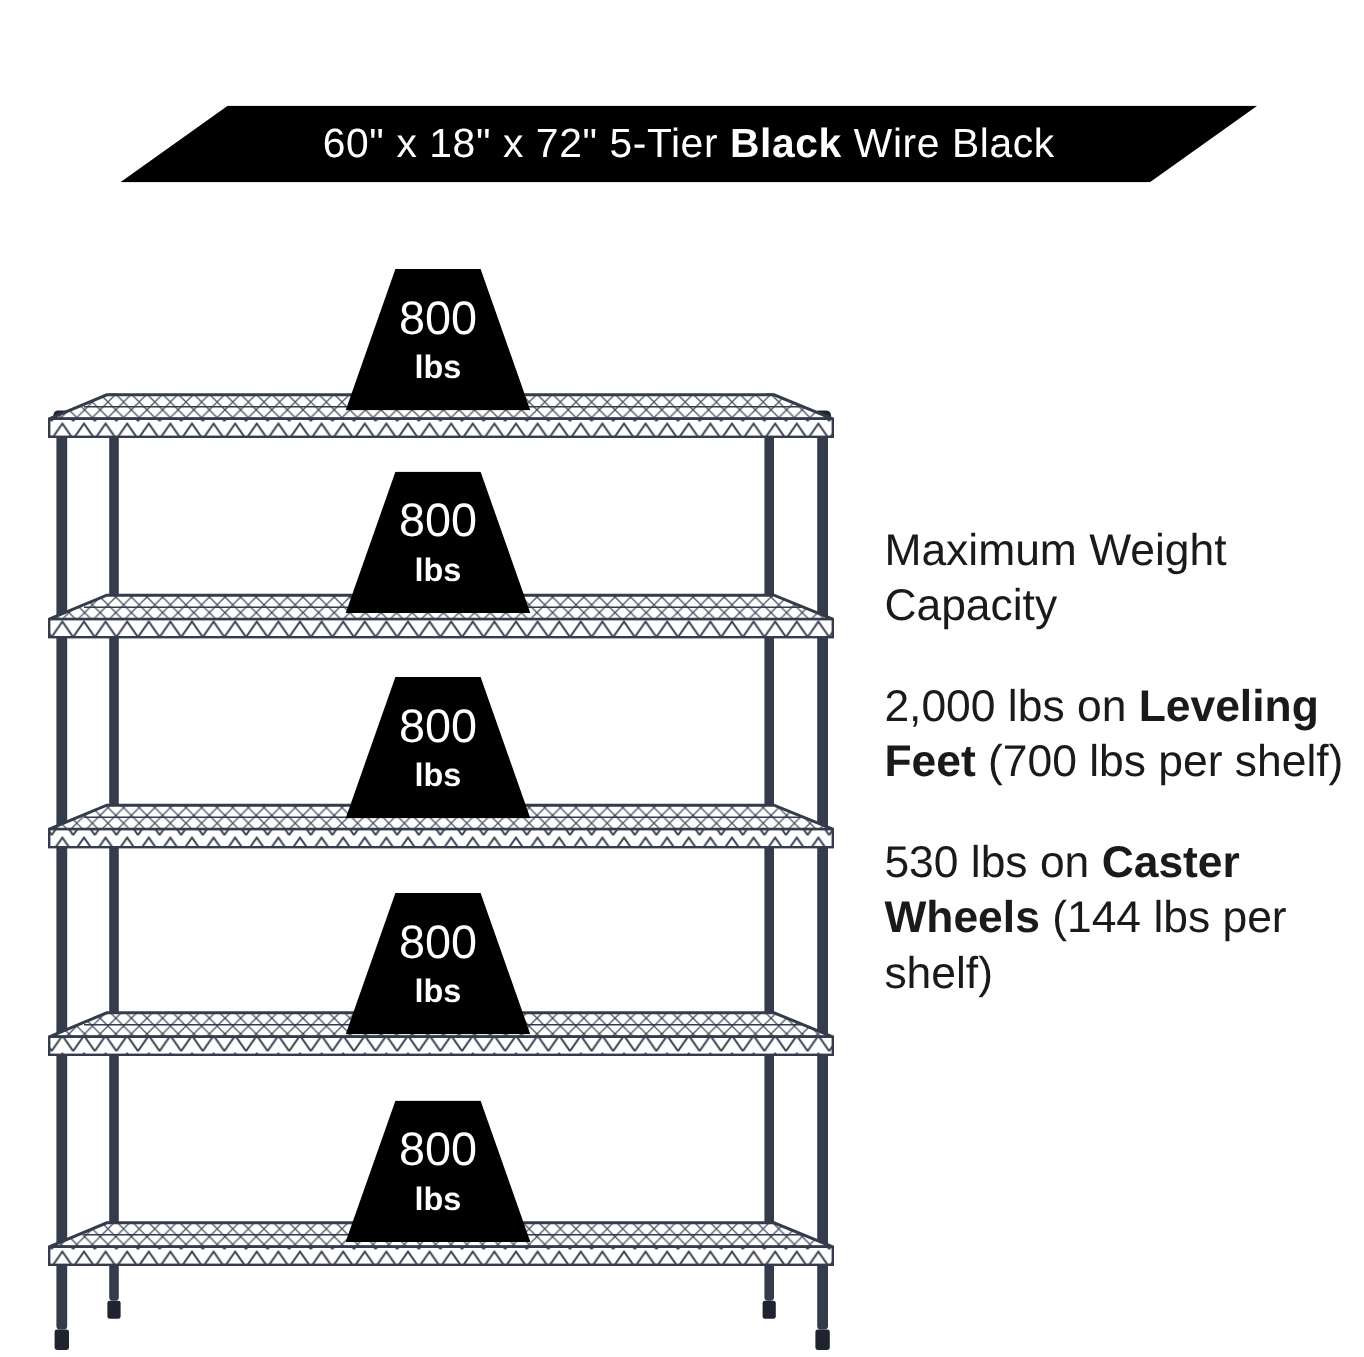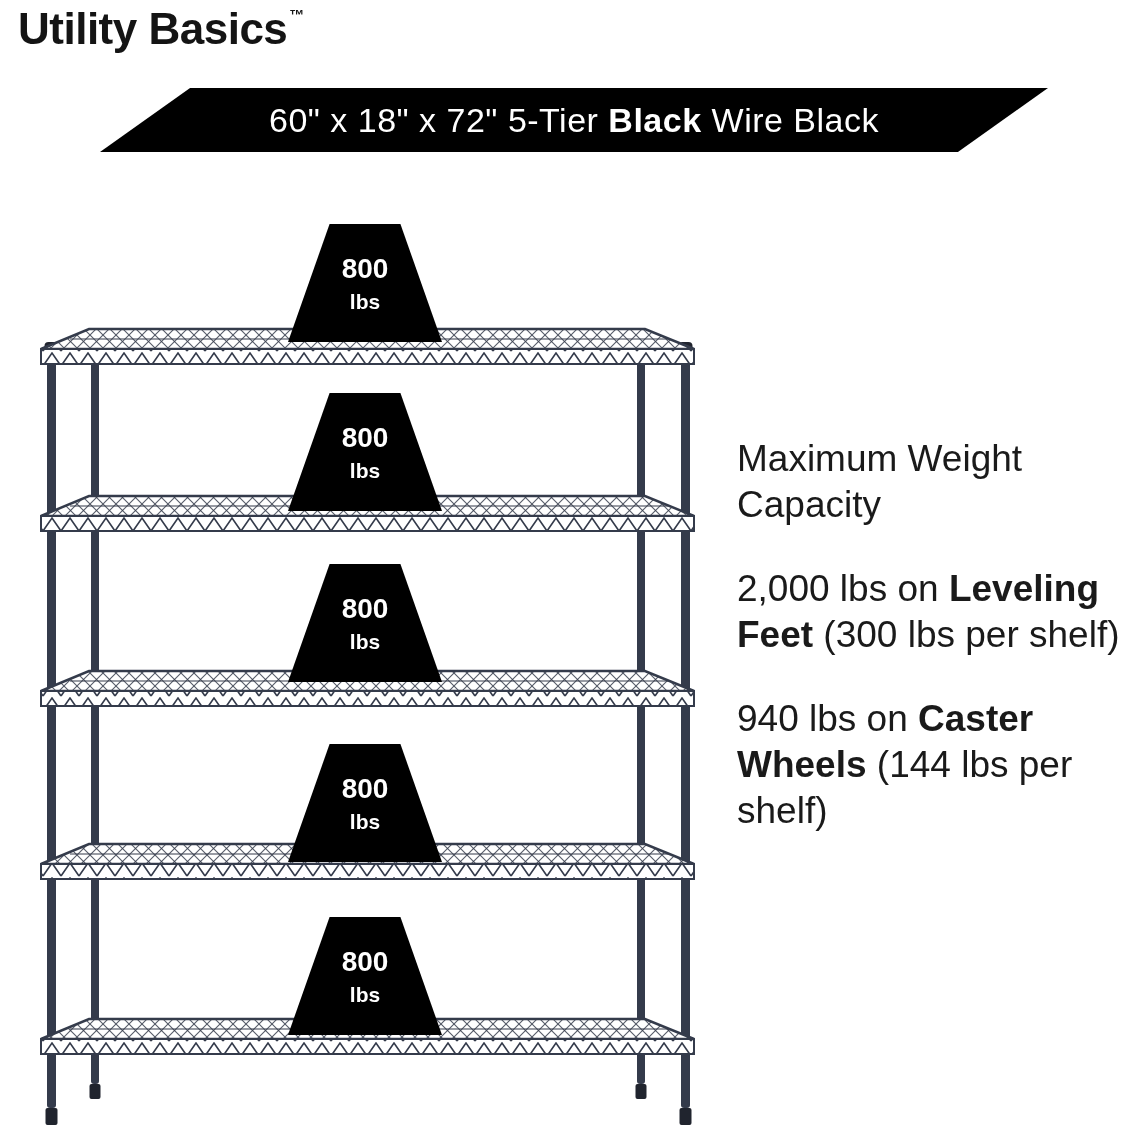--- a/index.html
+++ b/index.html
@@ -58,38 +58,37 @@
   .long-wire{stroke:var(--rack-wire);stroke-width:1.2;}
 
   
   .badge{
     position:absolute;left:288px;width:154px;height:118px;
     background:var(--badge-bg);
     clip-path:polygon(27% 0%, 73% 0%, 100% 100%, 0% 100%);
     display:flex;flex-direction:column;align-items:center;justify-content:center;
     gap:8px;color:var(--badge-text);
   }
-  .badge-value{font-size:28px;font-weight:700;line-height:1;}
-  .badge-unit{font-size:21px;font-weight:800;line-height:1;}
+  .badge-value{font-size:39px;font-weight:400;line-height:1;}
+  .badge-unit{font-size:27px;font-weight:800;line-height:1;}
 
   
   .info{
     position:absolute;left:737px;top:436px;width:402px;
     color:var(--body-text);
     font-size:37px;line-height:46px;font-weight:400;
   }
   .info p{margin:0 0 38px 0;}
   .info b{font-weight:800;}
 </style>
 </head>
 <body>
 
 <div class="page">
 
-  <div class="brand"><span>Utility Basics</span><sup class="tm">™</sup></div>
 
   <div class="banner">
     <span class="banner-text"><span>60" x 18" x 72" 5-Tier </span><b>Black</b><span> Wire Black</span></span>
   </div>
 
   <svg class="rack-svg" viewBox="0 0 700 805" aria-hidden="true">
     <defs>
       <pattern id="mesh" width="13" height="13" patternUnits="userSpaceOnUse">
         <path class="mesh-line" d="M0 13 L13 0"></path>
         <path class="mesh-line" d="M0 0 L13 13"></path>
@@ -178,17 +177,17 @@
     <span class="badge-value">800</span>
     <span class="badge-unit">lbs</span>
   </div>
   <div class="badge" style="top:917px">
     <span class="badge-value">800</span>
     <span class="badge-unit">lbs</span>
   </div>
 
   <div class="info">
     <p class="info-heading">Maximum Weight Capacity</p>
-    <p class="info-line"><span>2,000 lbs on </span><b>Leveling Feet</b><span> (300 lbs per shelf)</span></p>
-    <p class="info-line"><span>940 lbs on </span><b>Caster Wheels</b><span> (144 lbs per shelf)</span></p>
+    <p class="info-line"><span>2,000 lbs on </span><b>Leveling Feet</b><span> (700 lbs per shelf)</span></p>
+    <p class="info-line"><span>530 lbs on </span><b>Caster Wheels</b><span> (144 lbs per shelf)</span></p>
   </div>
 
 </div>
 
 </body></html>

